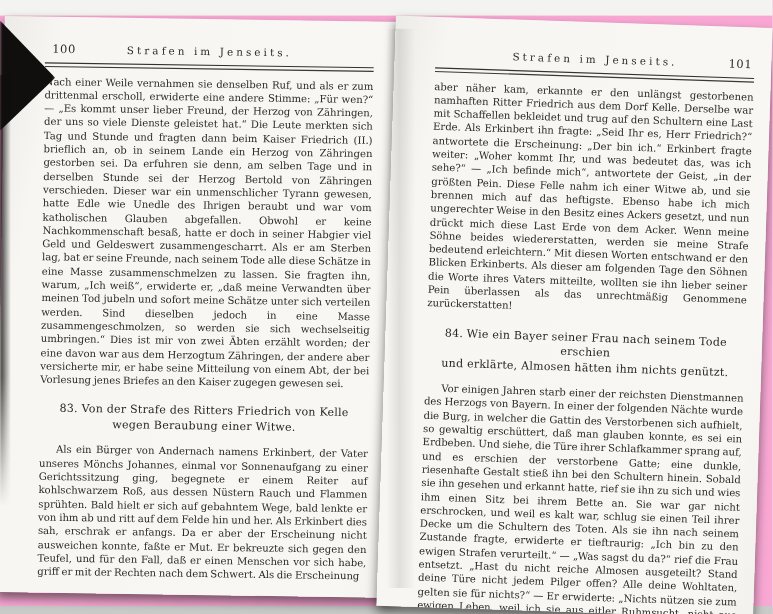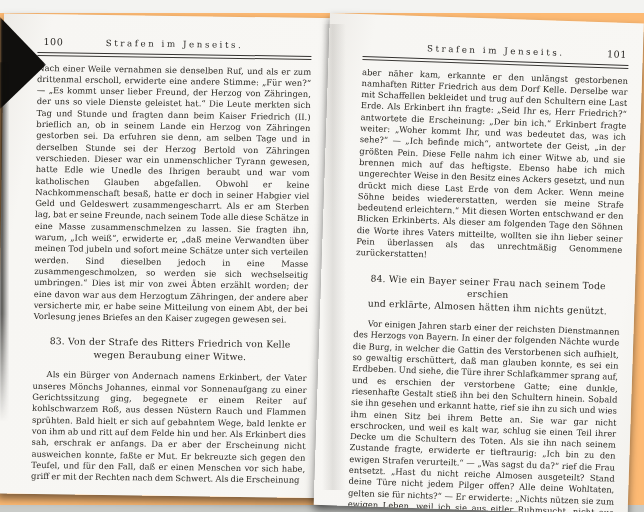--- a/index.html
+++ b/index.html
@@ -1,20 +1,20 @@
 <!DOCTYPE html>
 <html lang="de"><head>
 <meta charset="utf-8">
 <style>
   html, body { margin: 0; padding: 0; }
   .stage {
     position: relative;
     width: 644px;
     height: 512px;
-    background: #fdba74;
+    background: #f9a8d4;
     overflow: hidden;
     font-family: "DejaVu Serif", serif;
   }
   .top-strip {
     position: absolute; left: 0; top: 0;
     width: 644px; height: 13px;
     background: #f3f3f1;
     z-index: 0;
   }
   .bottom-strip {

